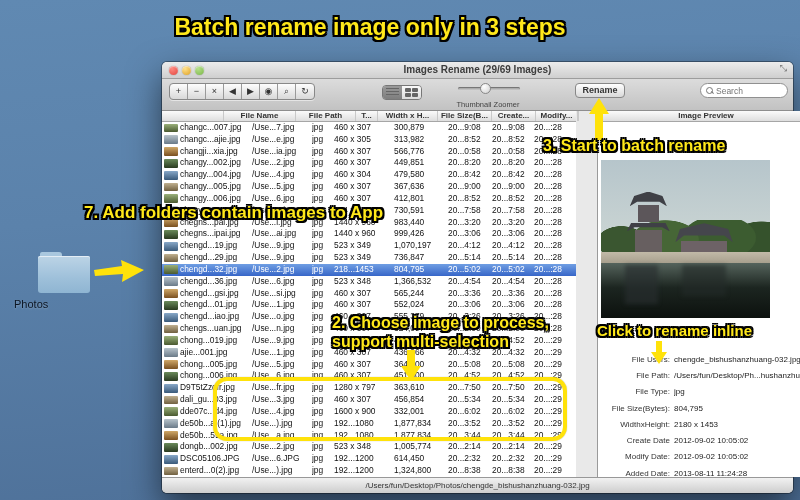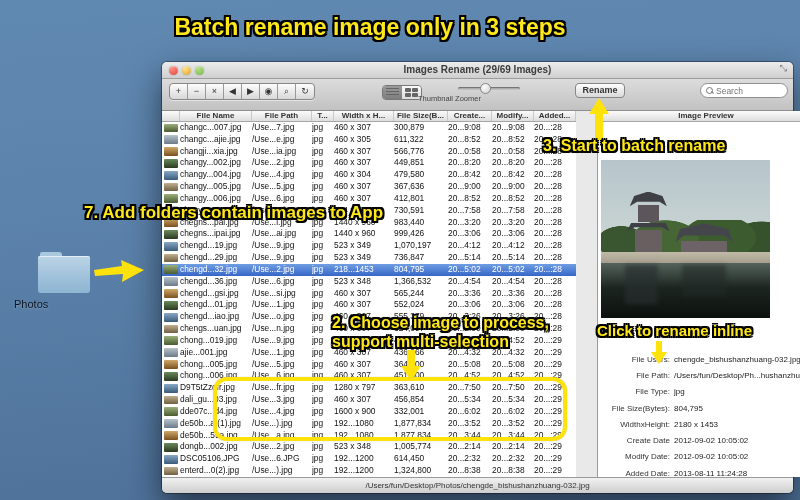--- a/index.html
+++ b/index.html
@@ -53,35 +53,35 @@
   .vbtn { width:19px; height:100%; background:linear-gradient(#fafafa,#ddd); border:none; padding:2px 3px; }
   .vbtn.active { background:linear-gradient(#9a9a9a,#7e7e7e); }
   .vbtn .lines { display:block; height:100%; background:repeating-linear-gradient(#666 0 1px, transparent 1px 3px); }
   .grid4 { display:grid; grid-template-columns:1fr 1fr; gap:1px; height:100%; }
   .grid4 i { background:#eee; border-radius:1px; }
   .vbtn:not(.active) .grid4 i { background:#666; }
   #zoomer { position:absolute; left:296px; top:8px; width:62px; }
   #zoomer .track { height:3px; background:linear-gradient(#9a9a9a,#c8c8c8); border-radius:2px; box-shadow:inset 0 1px 1px rgba(0,0,0,.3); }
   #zoomer .knob { position:absolute; left:22px; top:-4px; width:11px; height:11px; border-radius:50%;
     background:radial-gradient(circle at 35% 30%,#fff,#cfcfcf); border:1px solid #888; }
-  #zoomer-label { position:absolute; left:256px; top:15px; width:140px; font-size:7.5px; color:#444; }
+  #zoomer-label { position:absolute; left:256px; top:21px; width:140px; text-align:center; font-size:7.5px; color:#444; }
   #rename-btn { position:absolute; left:413px; top:4px; width:50px; height:15px; border:1px solid #878787; border-radius:4px;
     background:linear-gradient(#fefefe,#d9d9d9); font-size:9px; font-weight:bold; color:#333; text-align:center; line-height:13px;
     font-family:inherit; padding:0; }
   #search { position:absolute; left:538px; top:4px; width:88px; height:15px; border:1px solid #909090; border-radius:8px;
     background:#fff; display:flex; align-items:center; padding:0 5px; gap:3px; }
   .mag { position:relative; width:7px; height:7px; flex:none; }
   .mag::before { content:""; position:absolute; left:0; top:0; width:5px; height:5px; border:1px solid #777; border-radius:50%; }
   .mag::after { content:""; position:absolute; left:5px; top:5px; width:3px; height:1px; background:#777; transform:rotate(45deg); }
   #search input { border:none; outline:none; width:100%; font-size:8.5px; color:#555; background:transparent; font-family:inherit; }
 
   
   #table-header { position:absolute; left:0; top:49px; width:414px; height:11px;
     background:linear-gradient(#fbfbfb,#dedede); border-bottom:1px solid #a6a6a6; display:grid;
-    grid-template-columns:18px 72px 60px 22px 60px 54px 44px 42px 1fr; font-size:8px; font-weight:bold; color:#333; }
+    grid-template-columns:18px 72px 60px 22px 60px 54px 44px 42px 1fr; font-size:8px; font-weight:bold; color:#333;padding-left:44px; }
   #table-header .hc { border-right:1px solid #c9c9c9; overflow:hidden; white-space:nowrap; text-align:center; line-height:10px; }
   #rows { position:absolute; left:0; top:60px; width:414px; height:355px; background:#fff; overflow:hidden; }
   .row { display:grid; grid-template-columns:18px 72px 60px 22px 60px 54px 44px 42px 1fr;
     height:11.83px; line-height:11.8px; font-size:8.4px; color:#111; white-space:nowrap; }
   .row > div { overflow:hidden; padding-right:2px; }
   .row .thumb { margin:1.5px 2px; border-radius:1px; padding:0; }
   .row.selected { background:linear-gradient(#6f9ee3,#3766c8); color:#fff; }
 
   
   #rpanel { position:absolute; left:414px; top:49px; width:217px; height:366px; background:#fff; border-left:1px solid #9a9a9a;margin-left:21px; }
@@ -218,21 +218,21 @@
           <div>20...9:08</div>
           <div>20...9:08</div>
           <div>20...:28</div>
         </div>
         <div class="row">
           <div class="thumb" style="background: linear-gradient(rgb(184, 196, 204), rgb(106, 122, 136));"></div>
           <div>changc...ajie.jpg</div>
           <div>/Use...e.jpg</div>
           <div>jpg</div>
           <div>460 x 305</div>
-          <div>611,322</div>
+          <div>313,982</div>
           <div>20...8:52</div>
           <div>20...8:52</div>
           <div>20...:28</div>
         </div>
         <div class="row">
           <div class="thumb" style="background: linear-gradient(rgb(208, 168, 104), rgb(122, 80, 32));"></div>
           <div>changji...xia.jpg</div>
           <div>/Use...ia.jpg</div>
           <div>jpg</div>
           <div>460 x 307</div>

